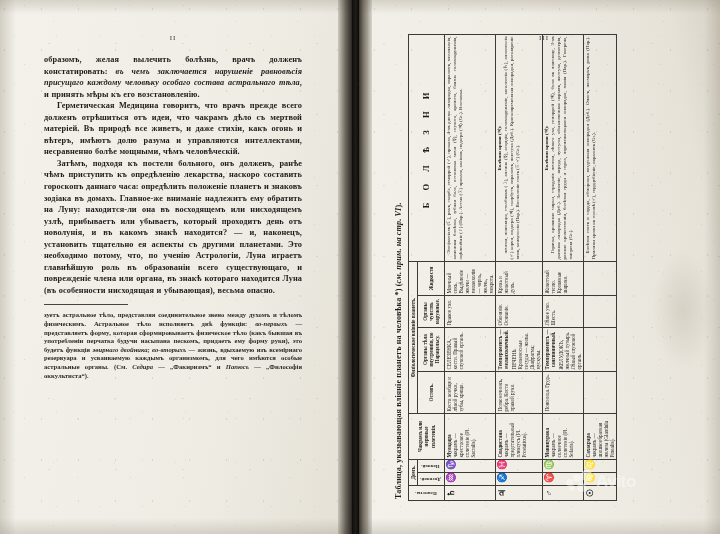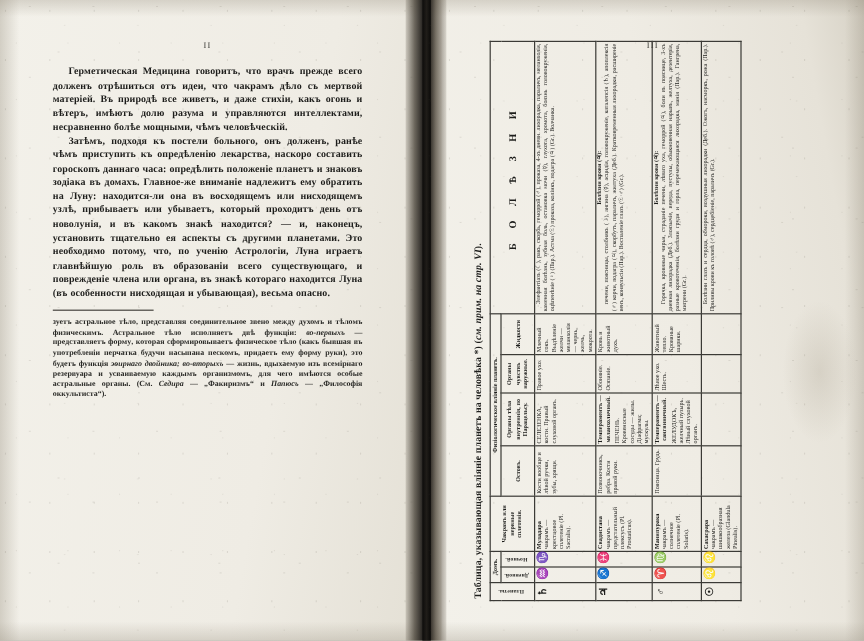--- a/index.html
+++ b/index.html
@@ -128,20 +128,21 @@
 <div id="scan">
 
   <div class="sheet" id="sheet-left">
     <div class="edge-l"></div>
     <div class="edge-t"></div>
     <div class="edge-b"></div>
 
     <div id="page-left-body">
       <div class="folio">II</div>
 
+      <p class="noind"><span>образомъ, желая вылечить болѣзнь, врачъ долженъ констатировать: </span><span class="ital">въ чемъ заключается нарушеніе равновѣсія присущаго каждому человѣку особаго состава астральнаго тѣла</span><span>, и принять мѣры къ его возстановленію.</span></p>
 
       <p>Герметическая Медицина говоритъ, что врачъ прежде всего долженъ отрѣшиться отъ идеи, что чакрамъ дѣло съ мертвой матеріей. Въ природѣ все живетъ, и даже стихіи, какъ огонь и вѣтеръ, имѣютъ долю разума и управляются интеллектами, несравненно болѣе мощными, чѣмъ человѣческій.</p>
 
       <p>Затѣмъ, подходя къ постели больного, онъ долженъ, ранѣе чѣмъ приступить къ опредѣленію лекарства, наскоро составить гороскопъ даннаго часа: опредѣлить положеніе планетъ и знаковъ зодіака въ домахъ. Главное-же вниманіе надлежитъ ему обратить на Луну: находится-ли она въ восходящемъ или нисходящемъ узлѣ, прибываетъ или убываетъ, который проходитъ день отъ новолунія, и въ какомъ знакѣ находится? — и, наконецъ, установить тщательно ея аспекты съ другими планетами. Это необходимо потому, что, по ученію Астрологіи, Луна играетъ главнѣйшую роль въ образованіи всего существующаго, и поврежденіе члена или органа, въ знакѣ котораго находится Луна (въ особенности нисходящая и убывающая), весьма опасно.</p>
 
 
       <div class="rule"></div>
 
       <div id="footnote"><span>зуетъ </span><span class="bold">астральное тѣло</span><span>, представляя соединительное звено между духомъ и тѣломъ физическимъ. Астральное тѣло исполняетъ двѣ функціи: </span><span class="ital">во-первыхъ</span><span> — представляетъ </span><span class="bold">форму</span><span>, которая сформировываетъ </span><span class="bold">физическое тѣло</span><span> (какъ бывшая въ употребленіи перчатка будучи насыпана пескомъ, придаетъ ему форму руки), это будетъ функція </span><span class="ital">эѳирнаго двойника; во-вторыхъ</span><span> — </span><span class="bold">жизнь</span><span>, вдыхаемую изъ всемірнаго резервуара и усваиваемую каждымъ организмомъ, для чего имѣются особые астральные органы. (См. </span><span class="ital">Седира</span><span> — „Факиризмъ“ и </span><span class="ital">Папюсъ</span><span> — „Философія оккультиста“).</span></div>
     </div>
@@ -250,14 +251,24 @@
     </div>
 
     <div id="blotch"></div>
   </div>
 
   <div id="gutter"></div>
   <div id="gutter-core"></div>
 
   <div id="speckle"></div>
 
+  <div id="watermark">
+    <div class="wm-dots">
+      <i style="left:0;top:9px;width:7px;height:7px;"></i>
+      <i style="left:7px;top:4px;width:8px;height:8px;"></i>
+      <i style="left:15px;top:0;width:11px;height:11px;"></i>
+      <i style="left:3px;top:15px;width:6px;height:6px;"></i>
+      <i style="left:11px;top:13px;width:9px;height:9px;"></i>
+    </div>
+    <div class="wm-text">Avito</div>
+  </div>
 
 </div>
 
 </body></html>

